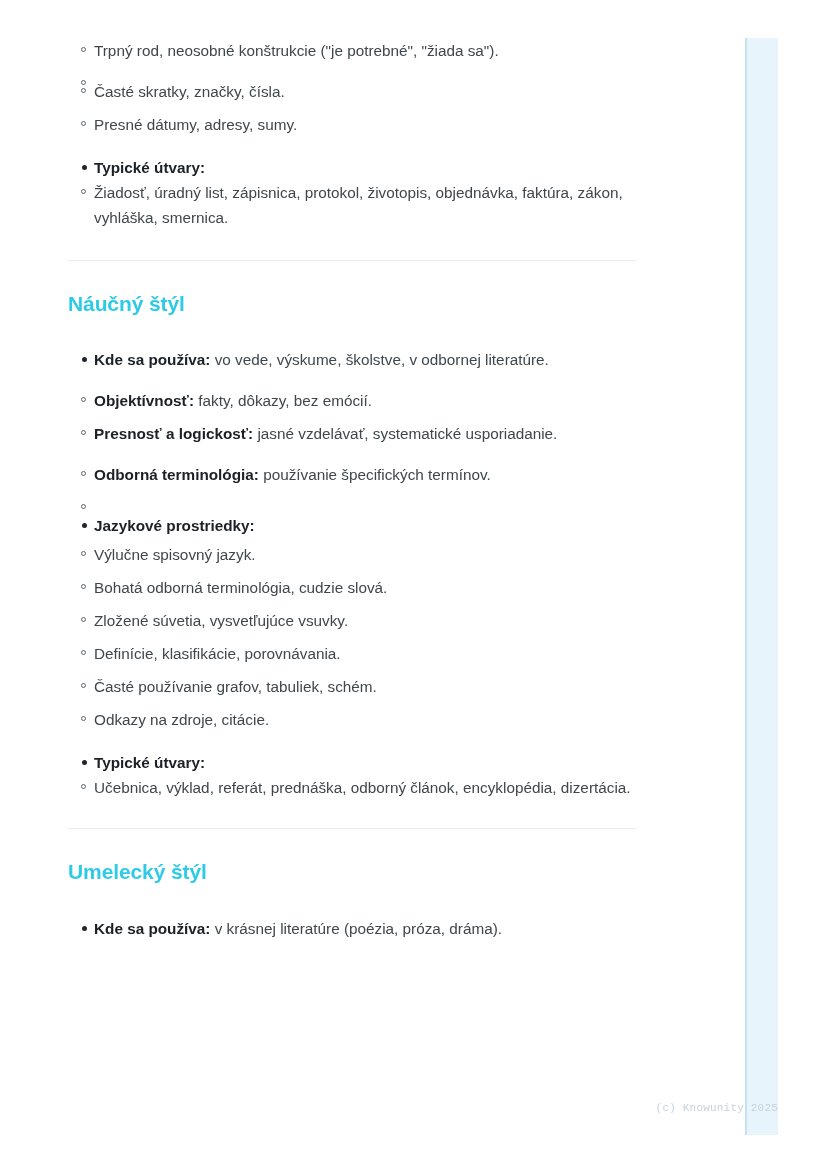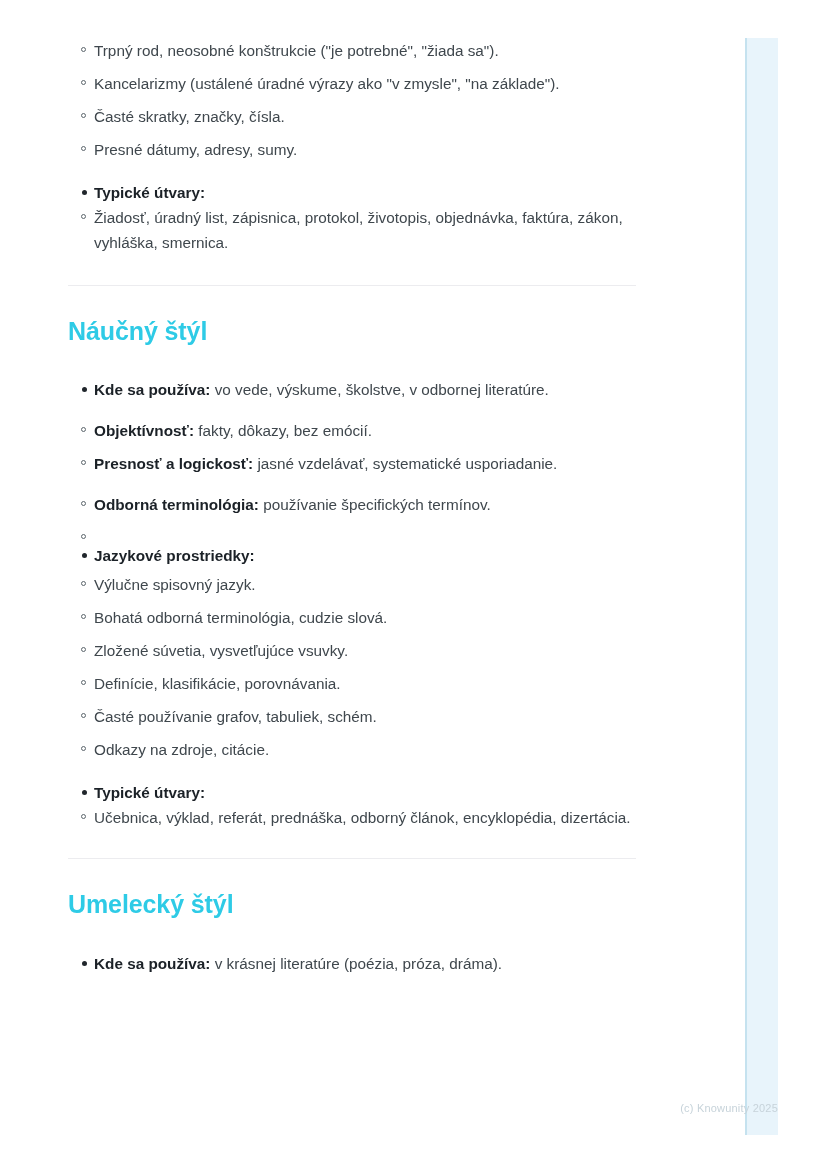--- a/index.html
+++ b/index.html
@@ -35,36 +35,36 @@
   }
 
   #watermark {
     position: absolute;
     right: 50px;
     top: 1102px;
     font-size: 11px;
     color: #c7d3da;
     letter-spacing: 0.2px;
     white-space: nowrap;
-    font-family: Liberation Sans, sans-serif;
+    font-family: Liberation Mono, monospace;
   }
 
   
   #content {
     position: absolute;
     left: 68px;
     top: 0px;
     width: 570px;
   }
 
   .section { }
 
   h2.section-title {
     color: #2ecbe6;
-    font-size: 25px;
+    font-size: 21px;
     font-weight: 700;
     margin: 0;
     padding: 0;
     line-height: 1.25;
     letter-spacing: -0.1px;
   }
 
   hr.divider {
     border: none;
     border-top: 1px solid #ececef;
@@ -150,21 +150,20 @@
     <div class="sp-38"></div>
 
     <ul class="l2">
       <li class="item2">
         <span class="bullet2"></span>
         <span class="text"><span class="rest">Trpný rod, neosobné konštrukcie ("je potrebné", "žiada sa").</span></span>
       </li>
       <li style="height:8px"></li>
       <li class="item2">
         <span class="bullet2"></span>
-        <span class="text"><span class="rest">Kancelarizmy (ustálené úradné výrazy ako "v zmysle", "na základe").</span></span>
       </li>
       <li style="height:8px"></li>
       <li class="item2">
         <span class="bullet2"></span>
         <span class="text"><span class="rest">Časté skratky, značky, čísla.</span></span>
       </li>
       <li style="height:8px"></li>
       <li class="item2">
         <span class="bullet2"></span>
         <span class="text"><span class="rest">Presné dátumy, adresy, sumy.</span></span>

